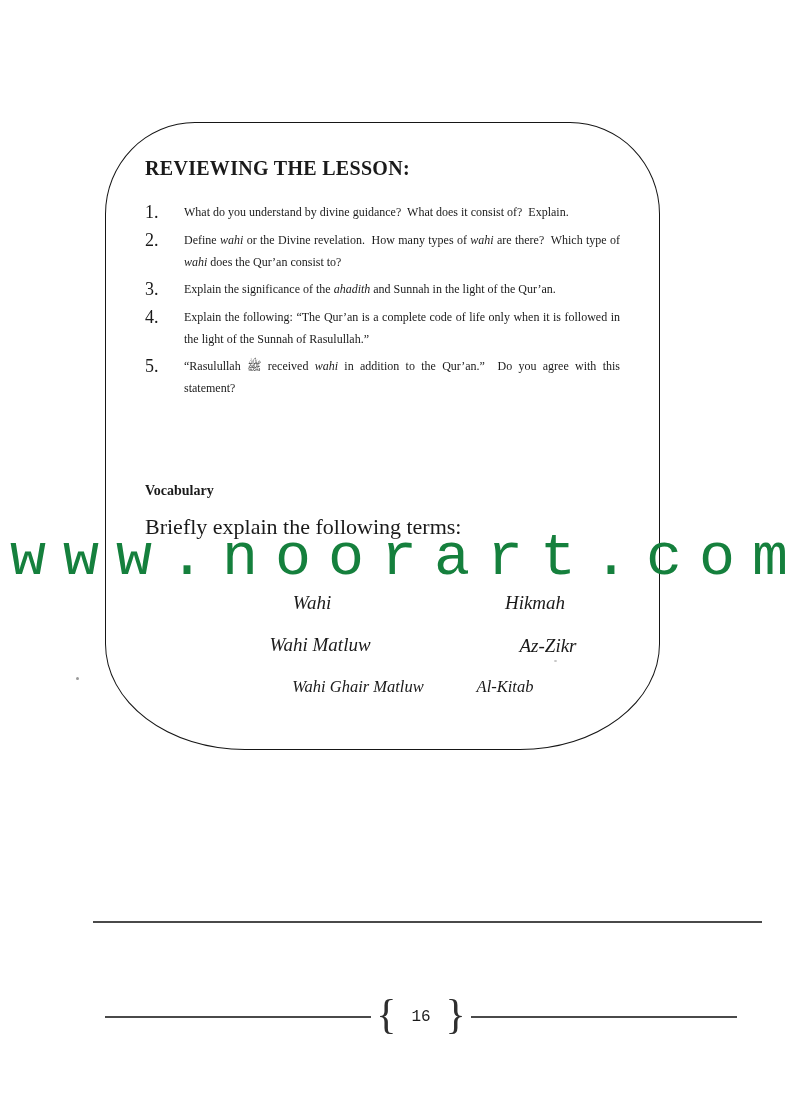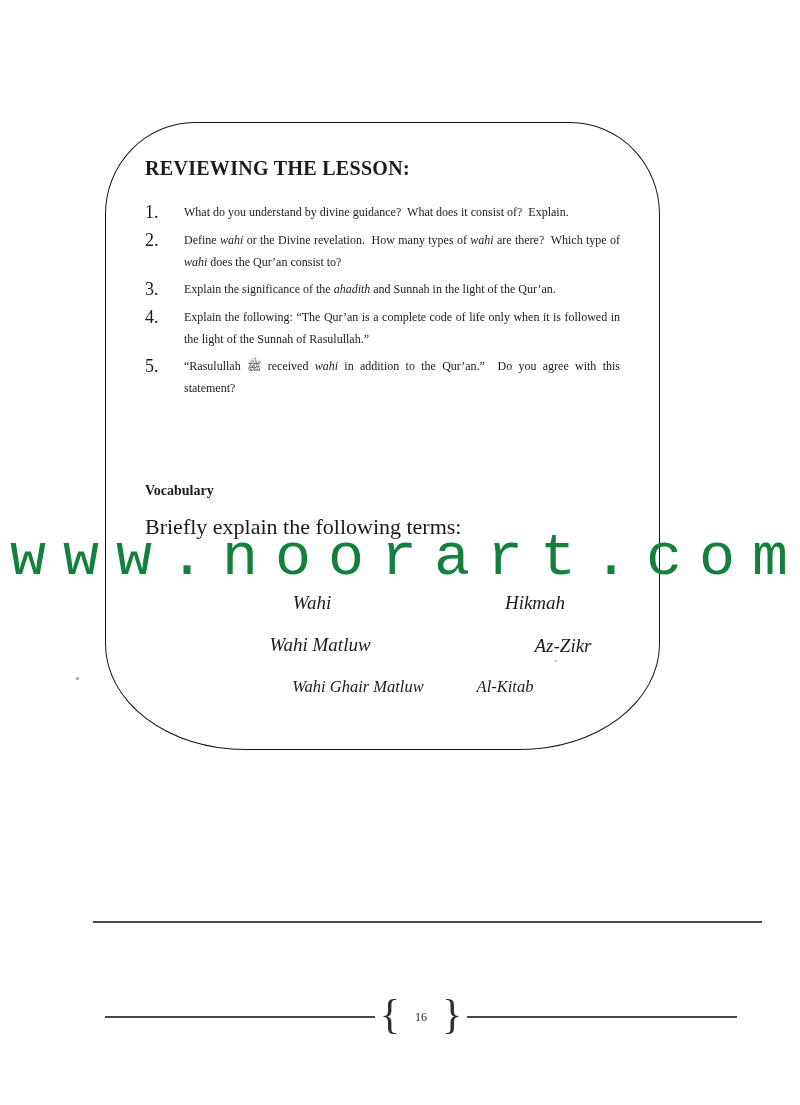--- a/index.html
+++ b/index.html
@@ -60,21 +60,21 @@
   .term{
     position:absolute;
     font-style:italic;
     font-size:19px;
     white-space:nowrap;
     transform:translateX(-50%);
   }
   #t1l{left:312px;top:592px;}
   #t1r{left:535px;top:592px;}
   #t2l{left:320px;top:634px;}
-  #t2r{left:548px;top:635px;margin-left:15px;}
+  #t2r{left:548px;top:635px;}
   #t3l{left:358px;top:677px;font-size:16.5px;}
   #t3r{left:505px;top:677px;font-size:16.5px;}
   
   .watermark{
     position:absolute;
     left:10px;top:524px;
     z-index:5;
     font-family:"Liberation Mono", monospace;
     font-size:60px;
     letter-spacing:17px;
@@ -99,23 +99,24 @@
   .f-line{flex:1;height:2px;background:#4a4a4a;}
   .f-brace{
     font-family:"Liberation Serif", serif;
     font-size:42px;
     line-height:44px;
     color:#2e2e2e;
     margin:0 5px;
     transform:translateY(-3px);
   }
   .f-page{
-    font-size:12px;
+    font-size:16px;
     margin:12px 10px;
     color:#1a1a1a;
+    font-family:Liberation Mono, monospace;
   }
   
   .speck{position:absolute;border-radius:50%;}
   .speck1{left:76px;top:677px;width:3px;height:3px;background:#9a9a9a;}
   .speck2{left:554px;top:660px;width:3px;height:2px;background:#c4c4c4;}
 </style>
 </head>
 <body>
 
 <div class="page">

